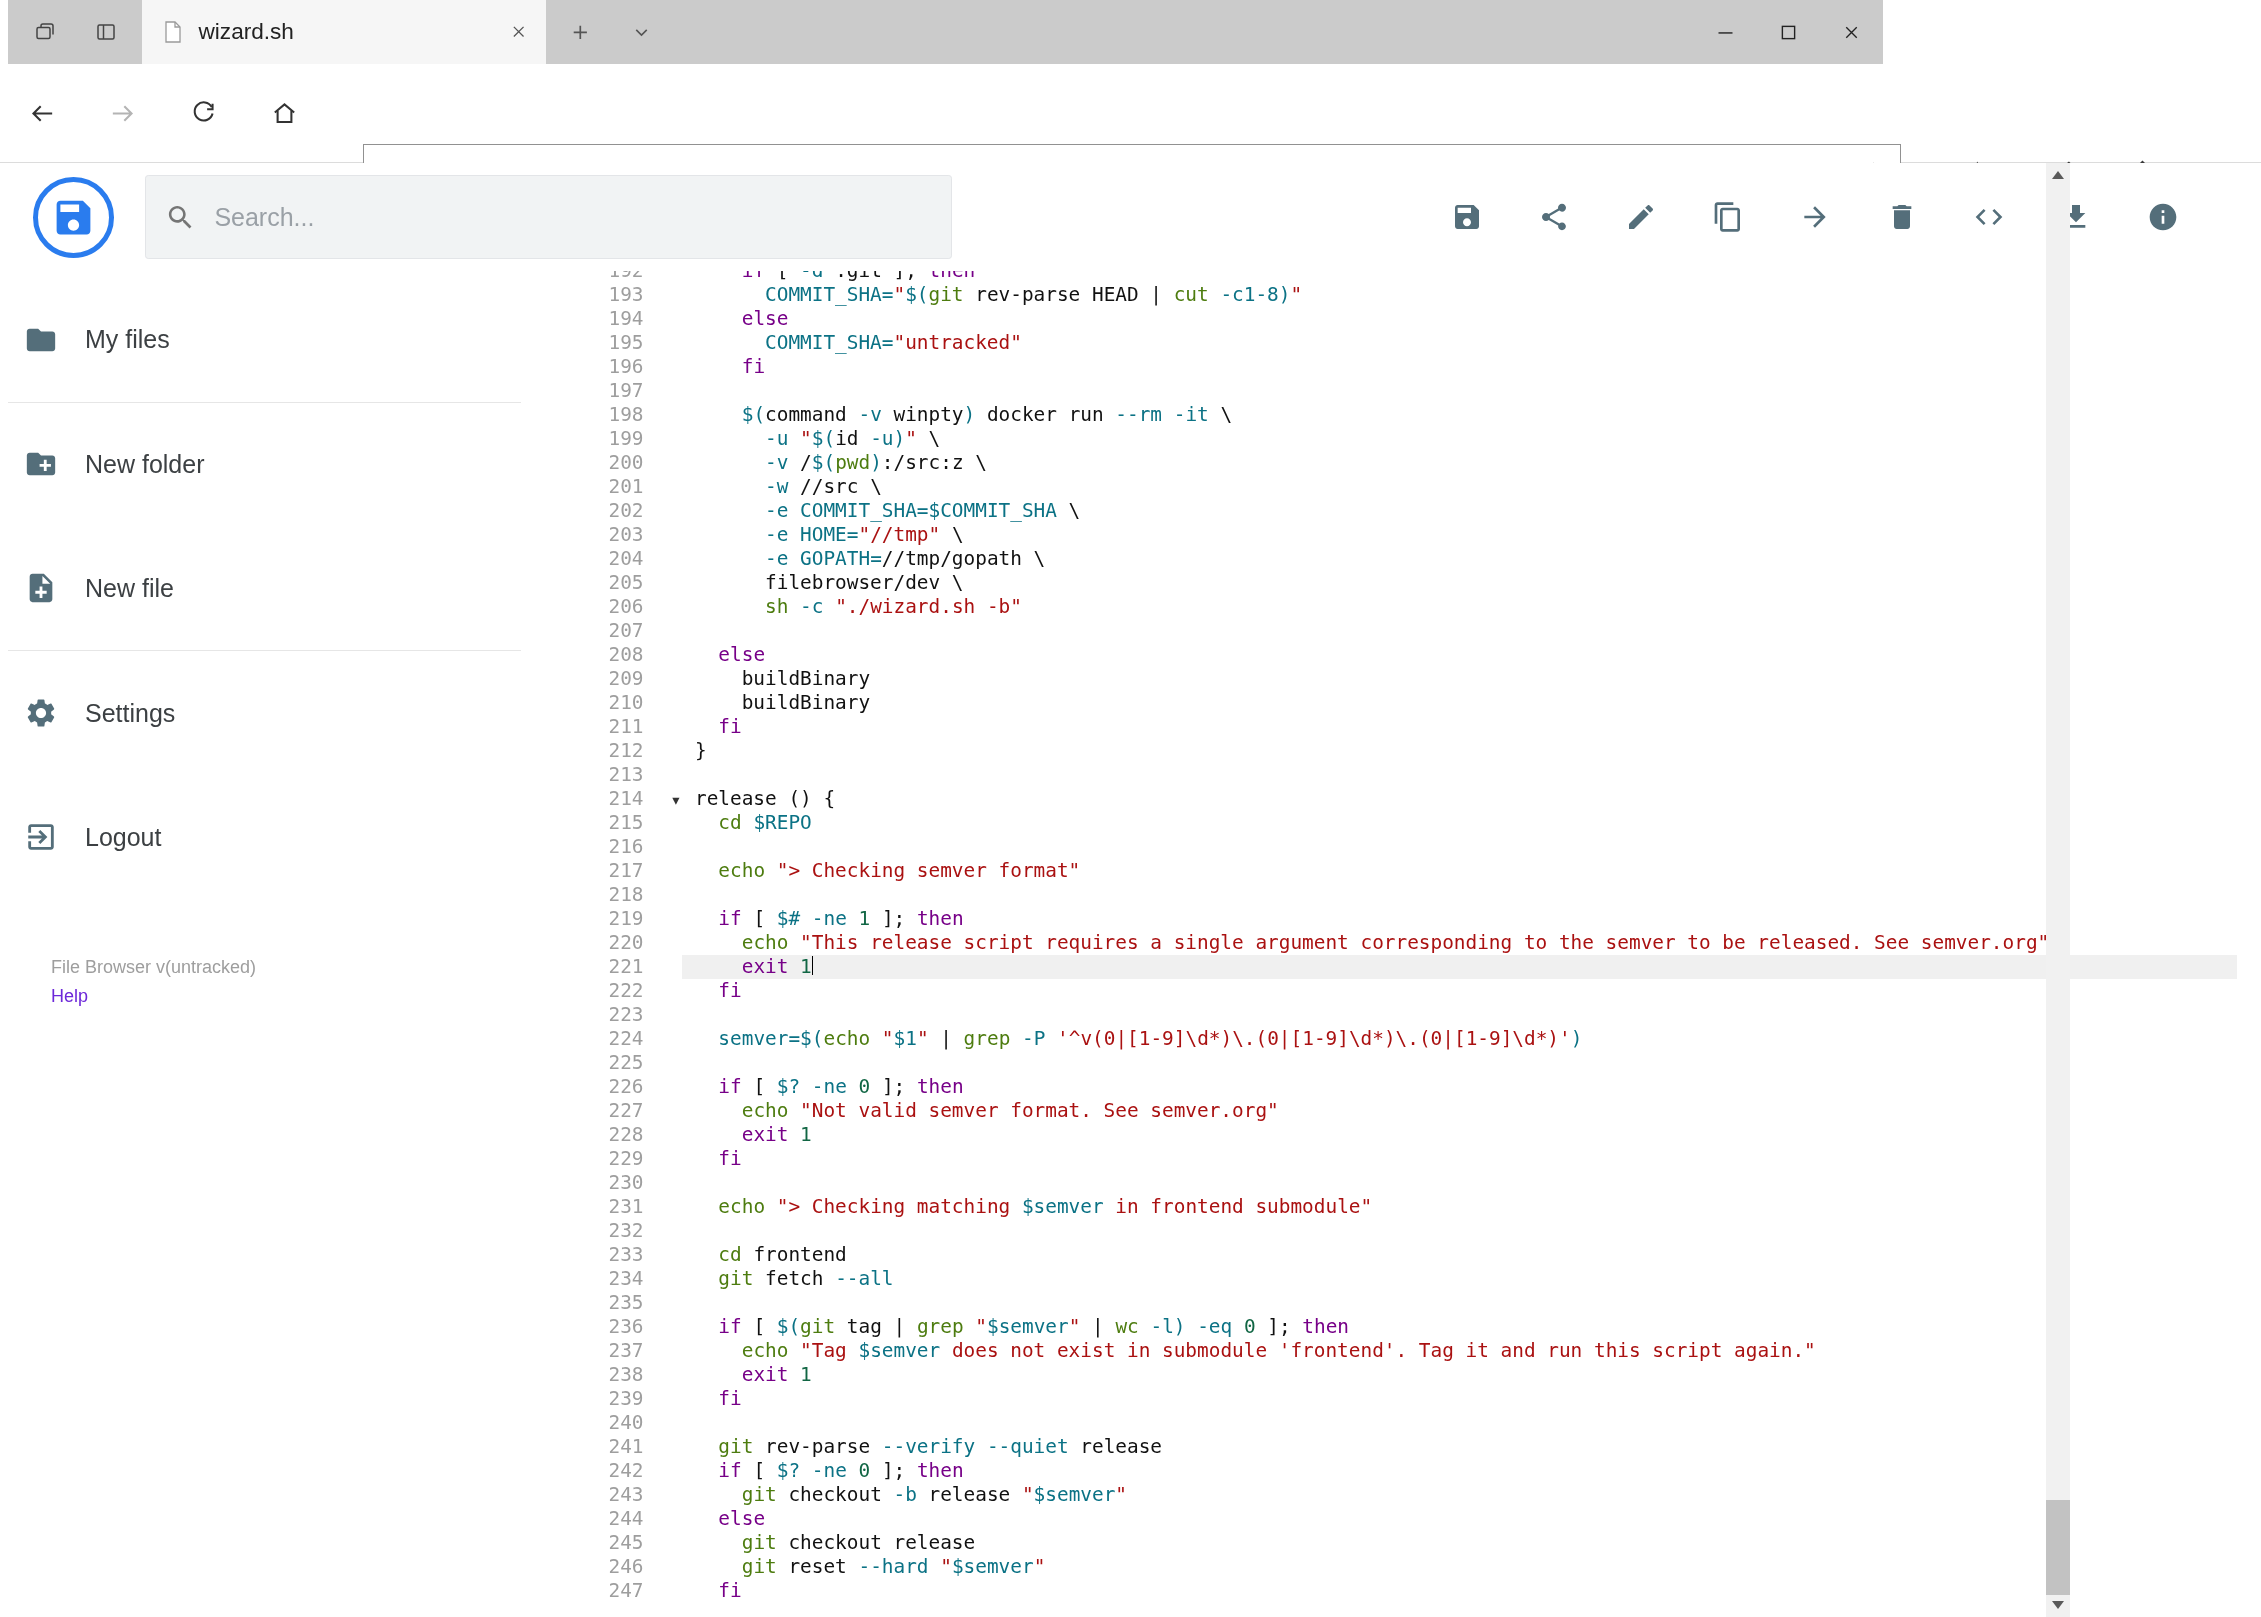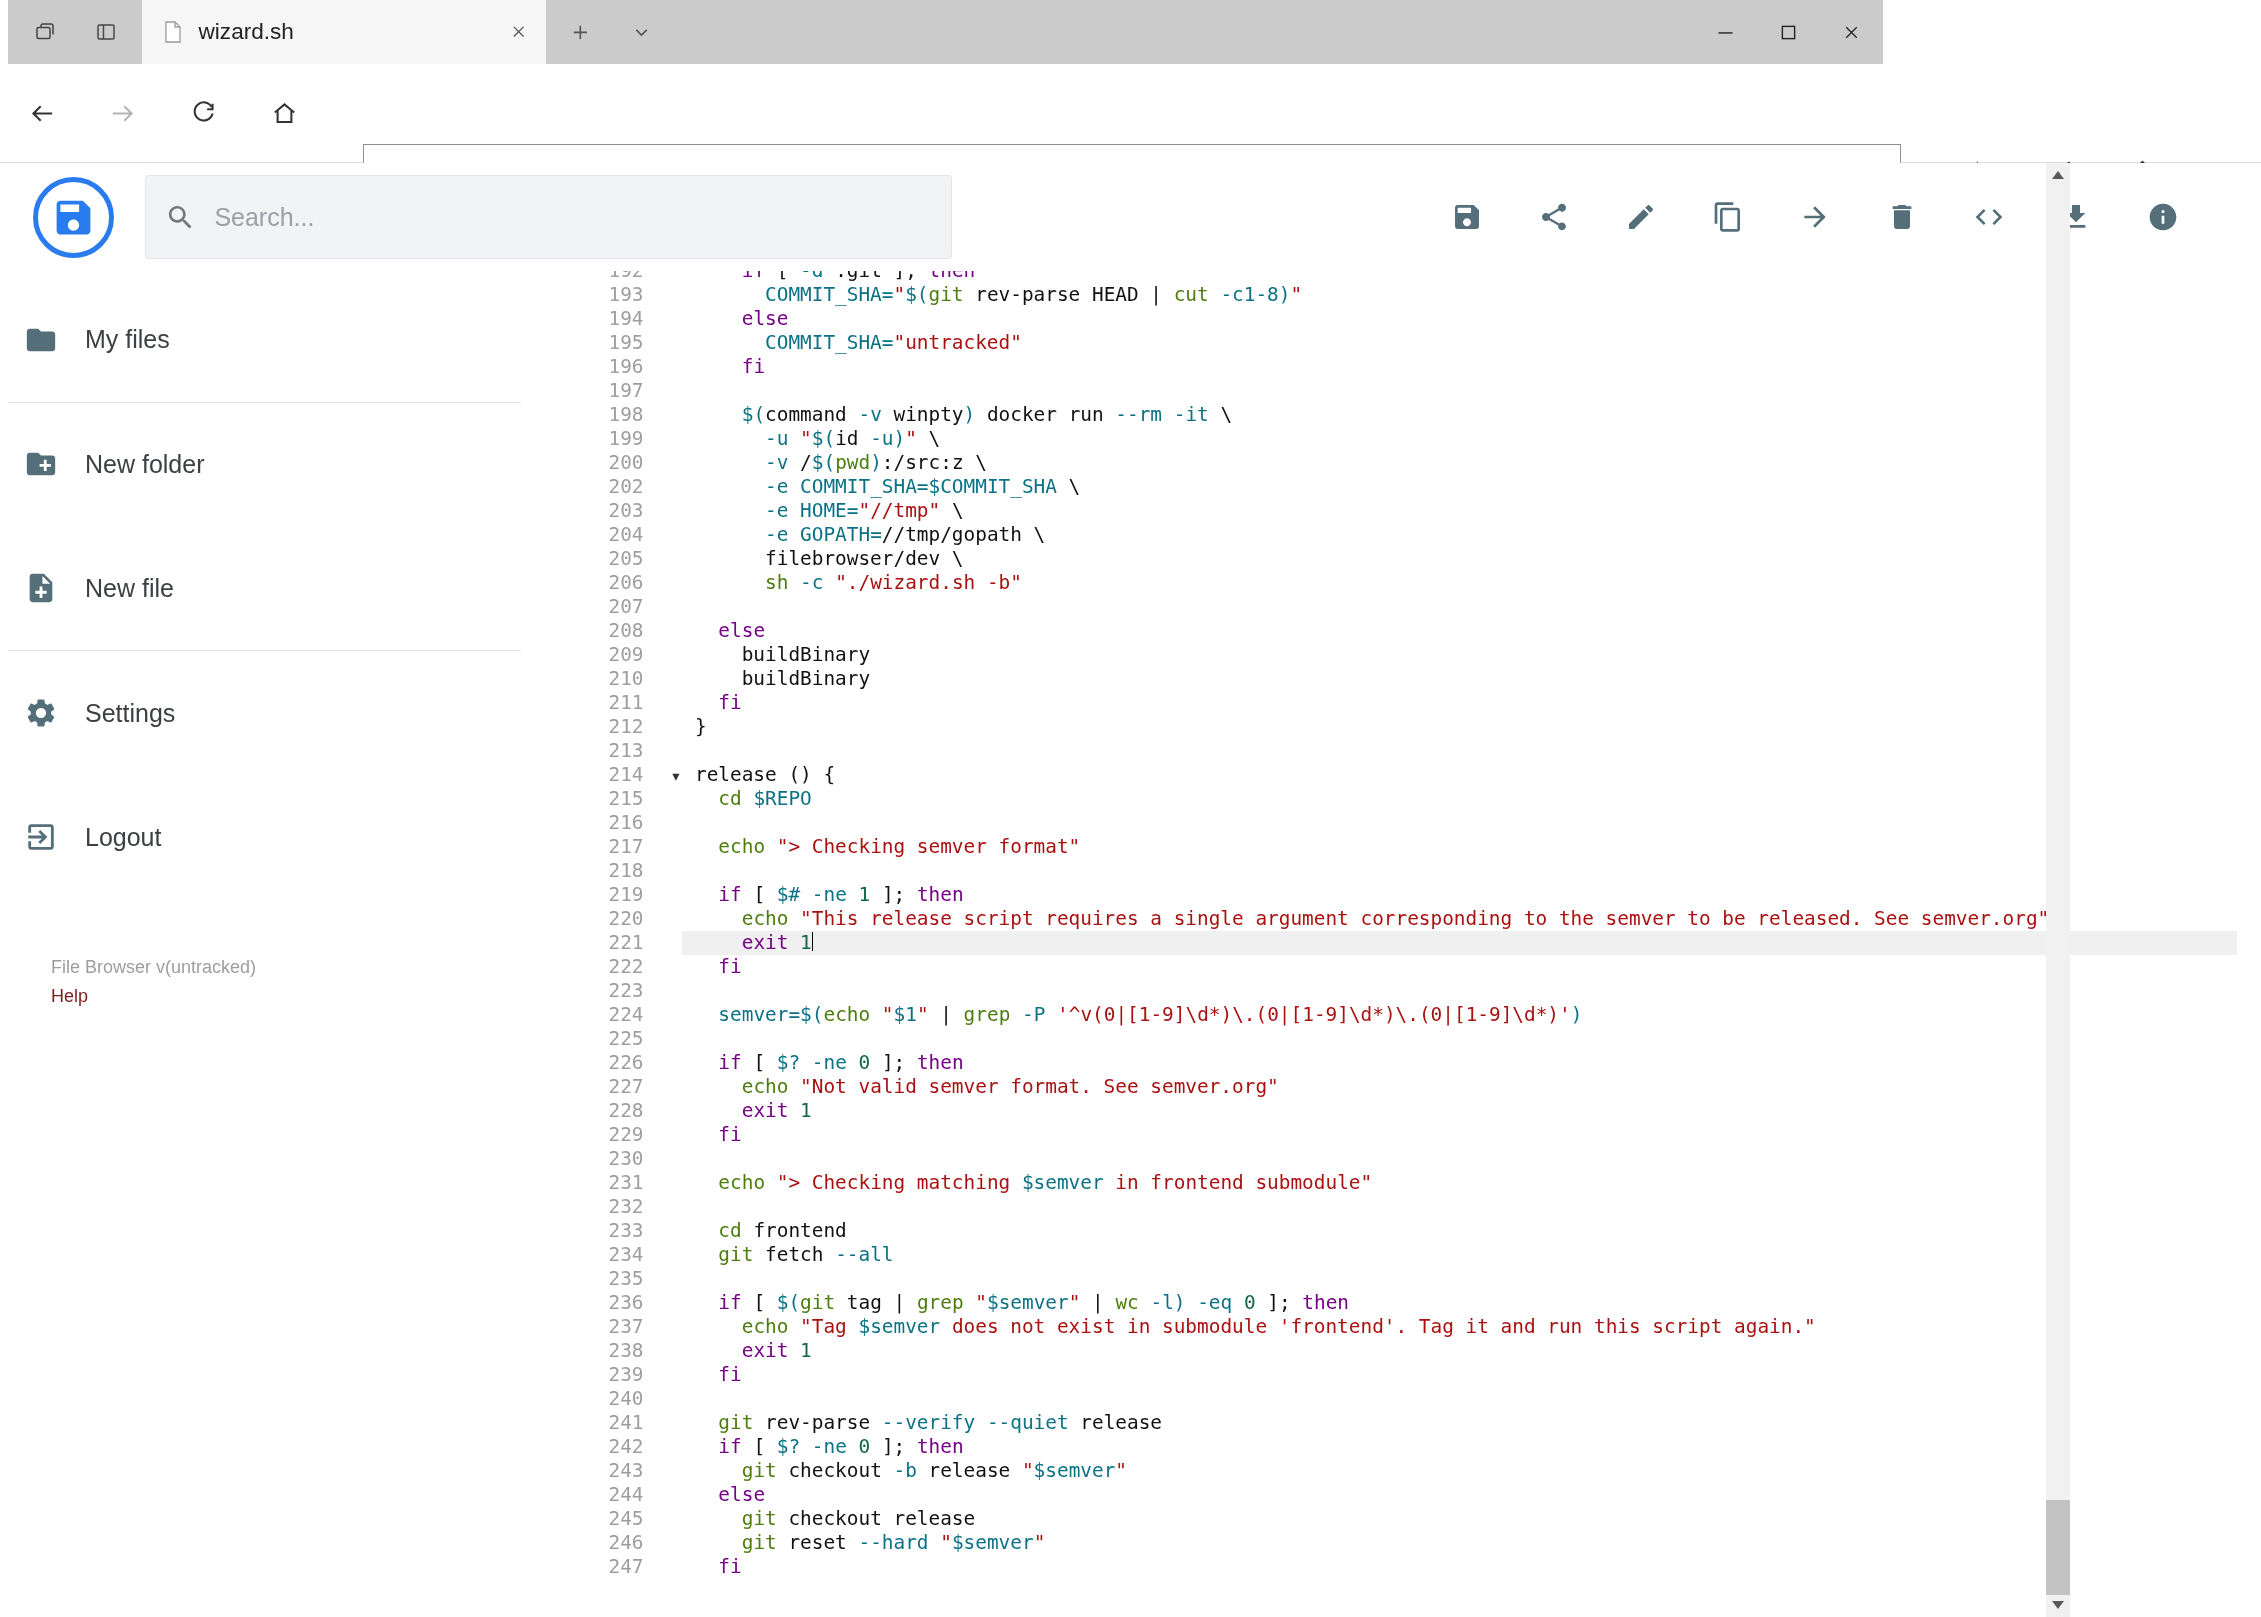--- a/index.html
+++ b/index.html
@@ -44,21 +44,21 @@
   .tb-btn{width:87px;height:108px;display:flex;align-items:center;justify-content:center;background:none;border:none;cursor:pointer}
   .tb-btn svg{width:32px;height:32px;fill:#546e7a}
 
   
   #sidebar{position:absolute;left:0;top:108px;width:592px;height:1346px;padding-top:6.5px;background:#fff;z-index:4}
   .sb-item{height:124px;display:flex;align-items:center;padding-left:24px;gap:27px;cursor:pointer}
   .sb-item svg{width:34px;height:34px;fill:#546e7a;flex:none}
   .sb-label{font-size:25px;color:#3c4043}
   .sb-divider{height:0.8px;background:#e6e6e6;margin:0 71px 0 8px}
   #sb-footer{position:absolute;left:51px;top:682px;font-size:18px;color:#9e9e9e;line-height:29px}
-  #sb-footer a{display:block;color:#7f1d1d;text-decoration:none;cursor:pointer}
+  #sb-footer a{display:block;color:#6d28d9;text-decoration:none;cursor:pointer}
 
   
   #editor{position:absolute;left:592px;top:0;width:1645px;height:1454px;z-index:1;cursor:text}
   #code-lines{position:absolute;left:0;top:96px;width:100%}
   .cm-line{display:flex;height:24px;font-family:"DejaVu Sans Mono",monospace;font-size:19.4px;line-height:24px;white-space:pre}
   .ln{width:90px;padding-right:22px;text-align:center;color:#9e9e9e;flex:none;position:relative}
   .fold-arrow{position:absolute;right:2.4px;top:0.8px;font-size:14.5px;color:#333;font-family:"DejaVu Sans",sans-serif}
   .code{flex:1;padding-left:13px;color:#111}
   .cm-line.active .code{background:#f0f0f0}
   .cursor{display:inline-block;width:1.6px;height:19.4px;background:#000;vertical-align:-2.4px}
@@ -314,20 +314,21 @@
       <div id="code-lines">
           <div class="cm-line"><span class="ln">192</span><span class="code"><span class="tok-p">    </span><span class="tok-k">if</span><span class="tok-p"> [ </span><span class="tok-v">-d</span><span class="tok-p"> .git ]; </span><span class="tok-k">then</span></span></div>
           <div class="cm-line"><span class="ln">193</span><span class="code"><span class="tok-p">      </span><span class="tok-v">COMMIT_SHA=</span><span class="tok-s">"</span><span class="tok-v">$(</span><span class="tok-b">git</span><span class="tok-p"> rev-parse HEAD | </span><span class="tok-b">cut</span><span class="tok-p"> </span><span class="tok-v">-c1-8</span><span class="tok-v">)</span><span class="tok-s">"</span></span></div>
           <div class="cm-line"><span class="ln">194</span><span class="code"><span class="tok-p">    </span><span class="tok-k">else</span></span></div>
           <div class="cm-line"><span class="ln">195</span><span class="code"><span class="tok-p">      </span><span class="tok-v">COMMIT_SHA=</span><span class="tok-s">"untracked"</span></span></div>
           <div class="cm-line"><span class="ln">196</span><span class="code"><span class="tok-p">    </span><span class="tok-k">fi</span></span></div>
           <div class="cm-line"><span class="ln">197</span><span class="code"></span></div>
           <div class="cm-line"><span class="ln">198</span><span class="code"><span class="tok-p">    </span><span class="tok-v">$(</span><span class="tok-p">command </span><span class="tok-v">-v</span><span class="tok-p"> winpty</span><span class="tok-v">)</span><span class="tok-p"> docker run </span><span class="tok-v">--rm</span><span class="tok-p"> </span><span class="tok-v">-it</span><span class="tok-p"> \</span></span></div>
           <div class="cm-line"><span class="ln">199</span><span class="code"><span class="tok-p">      </span><span class="tok-v">-u</span><span class="tok-p"> </span><span class="tok-s">"</span><span class="tok-v">$(</span><span class="tok-p">id </span><span class="tok-v">-u</span><span class="tok-v">)</span><span class="tok-s">"</span><span class="tok-p"> \</span></span></div>
           <div class="cm-line"><span class="ln">200</span><span class="code"><span class="tok-p">      </span><span class="tok-v">-v</span><span class="tok-p"> /</span><span class="tok-v">$(</span><span class="tok-b">pwd</span><span class="tok-v">)</span><span class="tok-p">:/src:z \</span></span></div>
+          <div class="cm-line"><span class="ln">201</span><span class="code"><span class="tok-p">      </span><span class="tok-v">-w</span><span class="tok-p"> //src \</span></span></div>
           <div class="cm-line"><span class="ln">202</span><span class="code"><span class="tok-p">      </span><span class="tok-v">-e</span><span class="tok-p"> </span><span class="tok-v">COMMIT_SHA=</span><span class="tok-v">$COMMIT_SHA</span><span class="tok-p"> \</span></span></div>
           <div class="cm-line"><span class="ln">203</span><span class="code"><span class="tok-p">      </span><span class="tok-v">-e</span><span class="tok-p"> </span><span class="tok-v">HOME=</span><span class="tok-s">"//tmp"</span><span class="tok-p"> \</span></span></div>
           <div class="cm-line"><span class="ln">204</span><span class="code"><span class="tok-p">      </span><span class="tok-v">-e</span><span class="tok-p"> </span><span class="tok-v">GOPATH=</span><span class="tok-p">//tmp/gopath \</span></span></div>
           <div class="cm-line"><span class="ln">205</span><span class="code"><span class="tok-p">      filebrowser/dev \</span></span></div>
           <div class="cm-line"><span class="ln">206</span><span class="code"><span class="tok-p">      </span><span class="tok-b">sh</span><span class="tok-p"> </span><span class="tok-v">-c</span><span class="tok-p"> </span><span class="tok-s">"./wizard.sh -b"</span></span></div>
           <div class="cm-line"><span class="ln">207</span><span class="code"></span></div>
           <div class="cm-line"><span class="ln">208</span><span class="code"><span class="tok-p">  </span><span class="tok-k">else</span></span></div>
           <div class="cm-line"><span class="ln">209</span><span class="code"><span class="tok-p">    buildBinary</span></span></div>
           <div class="cm-line"><span class="ln">210</span><span class="code"><span class="tok-p">    buildBinary</span></span></div>
           <div class="cm-line"><span class="ln">211</span><span class="code"><span class="tok-p">  </span><span class="tok-k">fi</span></span></div>

